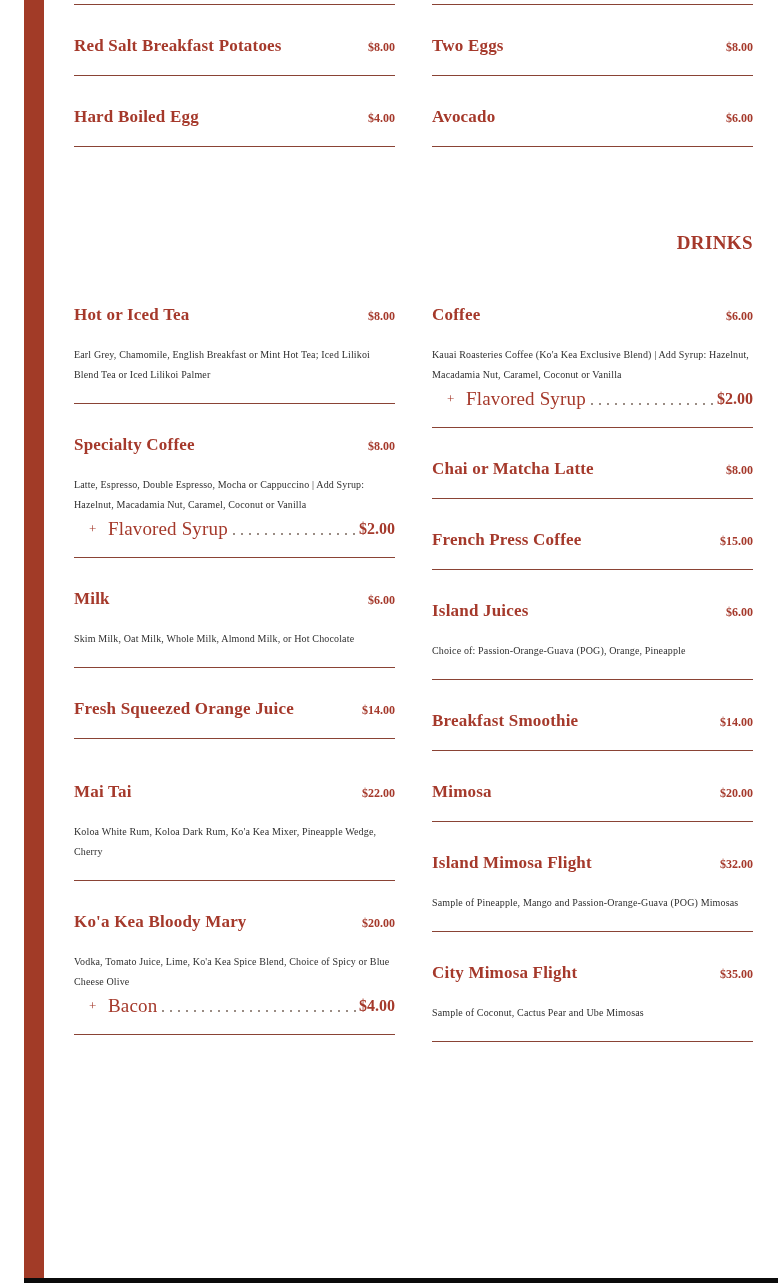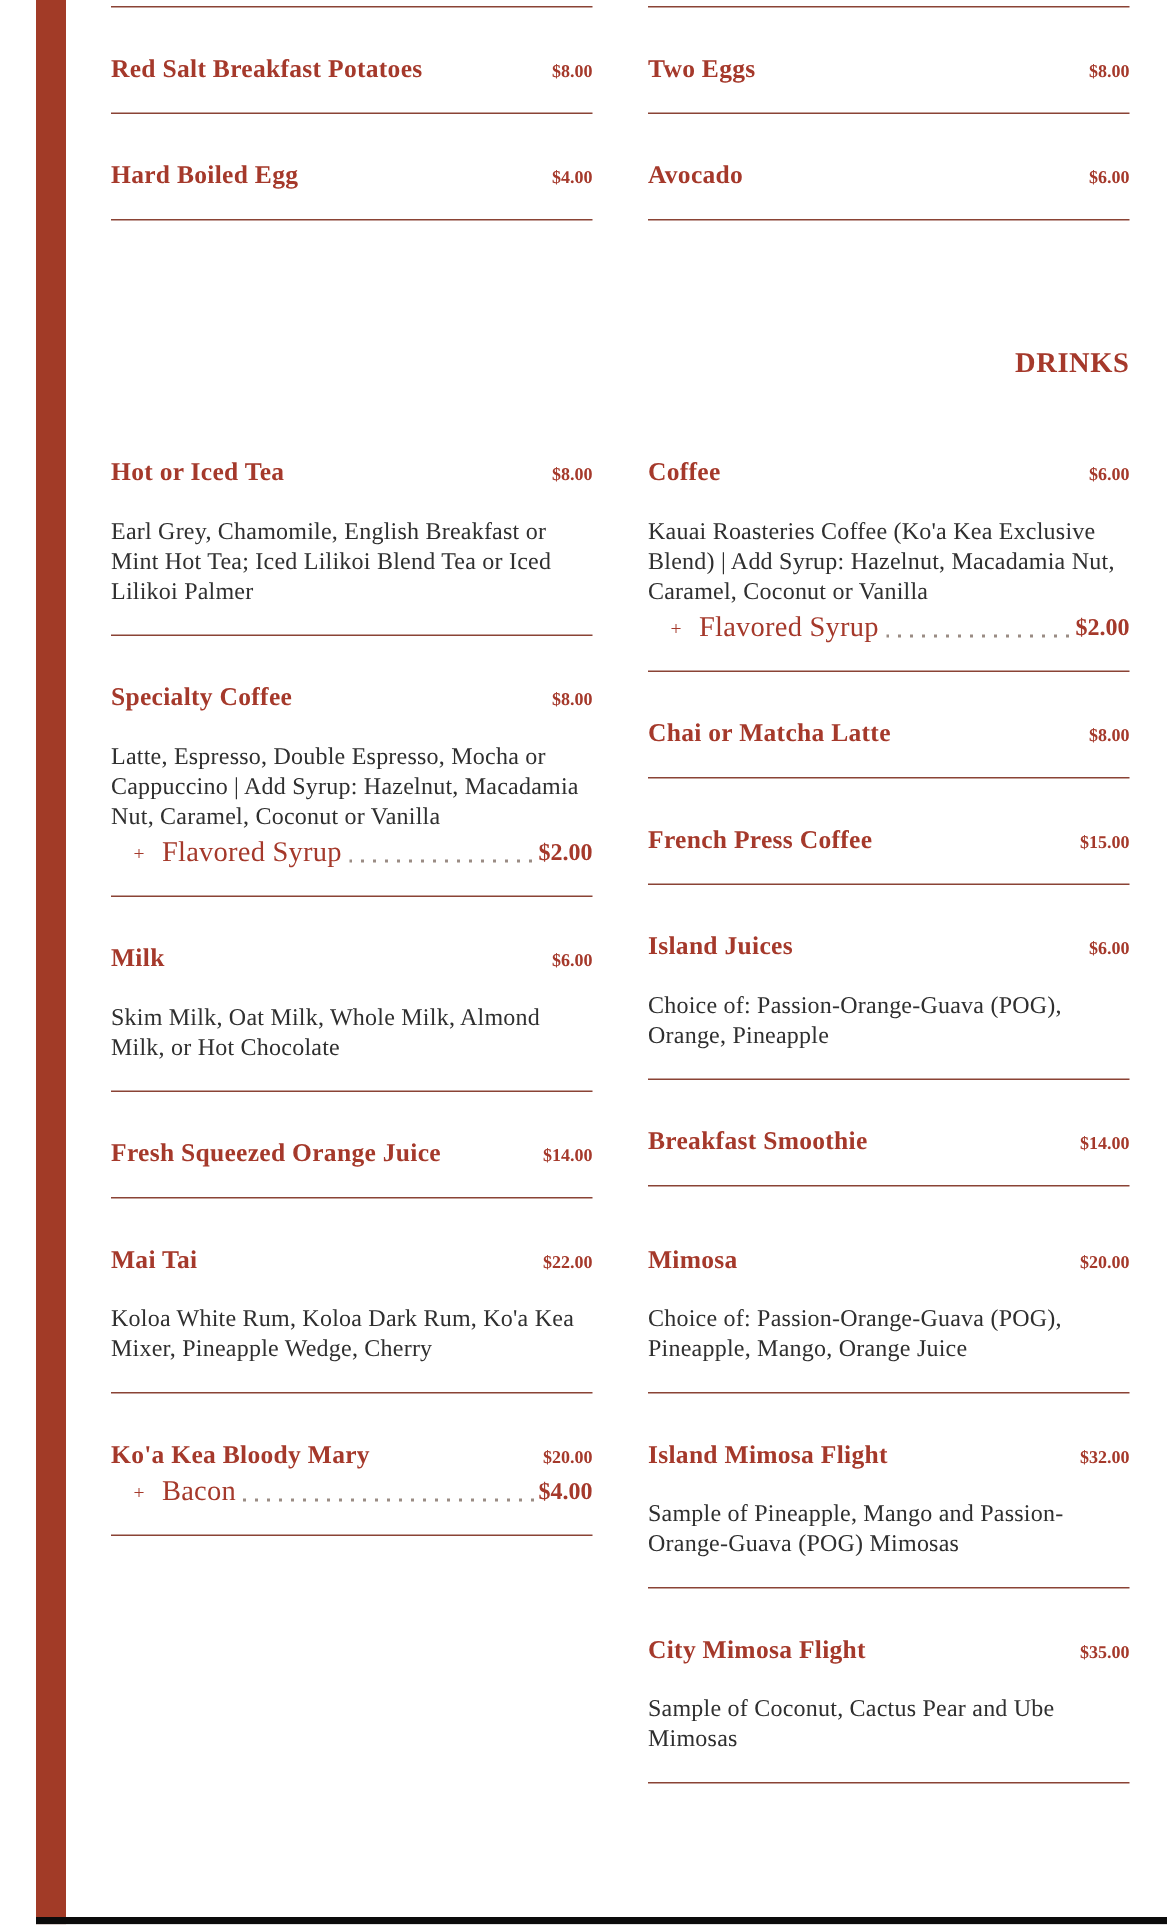--- a/index.html
+++ b/index.html
@@ -35,21 +35,21 @@
   }
   .menu-grid{
     display:grid;grid-template-columns:321px 321px;column-gap:37px;
     align-items:start;
   }
   .pre-divider{height:4px;border-bottom:1px solid var(--divider);}
   .menu-item{padding:31px 0 18px 0;border-bottom:1px solid var(--divider);}
   .item-head{display:flex;justify-content:space-between;align-items:baseline;line-height:20px;}
   .item-name{font-size:17px;font-weight:bold;color:var(--accent);letter-spacing:0.2px;padding-right:8px;}
   .item-price{font-size:12px;font-weight:bold;color:var(--accent);white-space:nowrap;}
-  .item-desc{margin-top:19px;font-size:16px;line-height:20px;color:var(--desc);letter-spacing:0.15px;}
+  .item-desc{margin-top:19px;font-size:10px;line-height:20px;color:var(--desc);letter-spacing:0.15px;}
   .addon{display:flex;align-items:flex-end;margin-top:4px;padding-left:15px;line-height:20px;}
   .addon-plus{color:var(--accent);font-size:13px;width:19px;flex:none;line-height:20px;}
   .addon-label{color:var(--accent);font-size:19px;flex:none;line-height:20px;letter-spacing:0.15px;}
   .dots{
     flex:1;height:2px;align-self:flex-end;margin:0 0 4px 5px;
     background:repeating-linear-gradient(to right, var(--dots) 0 2px, transparent 2px 8px);
   }
   .addon-price{font-size:16px;font-weight:bold;color:var(--accent);flex:none;line-height:20px;white-space:nowrap;}
 </style>
 </head>
@@ -176,35 +176,35 @@
               <div class="item-name">Mai Tai</div>
               <div class="item-price">$22.00</div>
             </div>
             <div class="item-desc">Koloa White Rum, Koloa Dark Rum, Ko'a Kea Mixer, Pineapple Wedge, Cherry</div>
           </div>
           <div class="menu-item">
             <div class="item-head">
               <div class="item-name">Ko'a Kea Bloody Mary</div>
               <div class="item-price">$20.00</div>
             </div>
+            <div class="item-desc">Vodka, Tomato Juice, Lime, Ko'a Kea Spice Blend, Choice of Spicy or Blue Cheese Olive</div>
             <div class="addon">
               <span class="addon-plus">+</span>
               <span class="addon-label">Bacon</span>
               <span class="dots"></span>
               <span class="addon-price">$4.00</span>
             </div>
           </div>
         </div>
         <div class="menu-col">
           <div class="menu-item">
             <div class="item-head">
               <div class="item-name">Mimosa</div>
               <div class="item-price">$20.00</div>
             </div>
-            <div class="item-desc">Choice of: Passion-Orange-Guava (POG), Pineapple, Mango, Orange Juice</div>
           </div>
           <div class="menu-item">
             <div class="item-head">
               <div class="item-name">Island Mimosa Flight</div>
               <div class="item-price">$32.00</div>
             </div>
             <div class="item-desc">Sample of Pineapple, Mango and Passion-Orange-Guava (POG) Mimosas</div>
           </div>
           <div class="menu-item">
             <div class="item-head">

